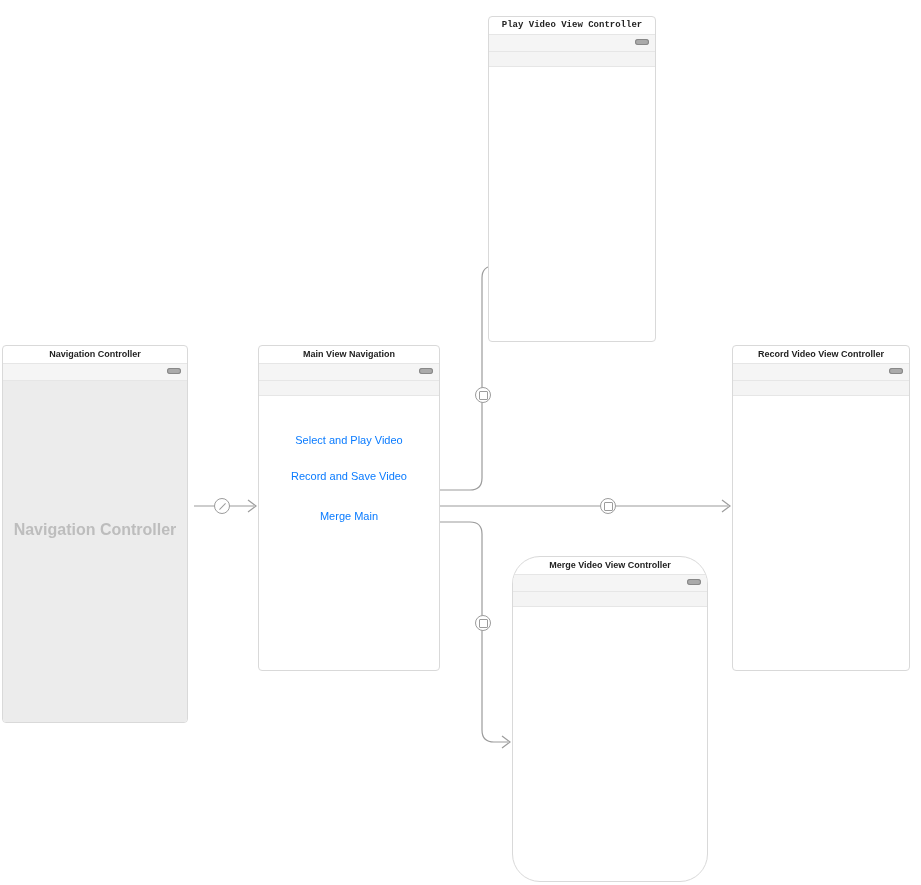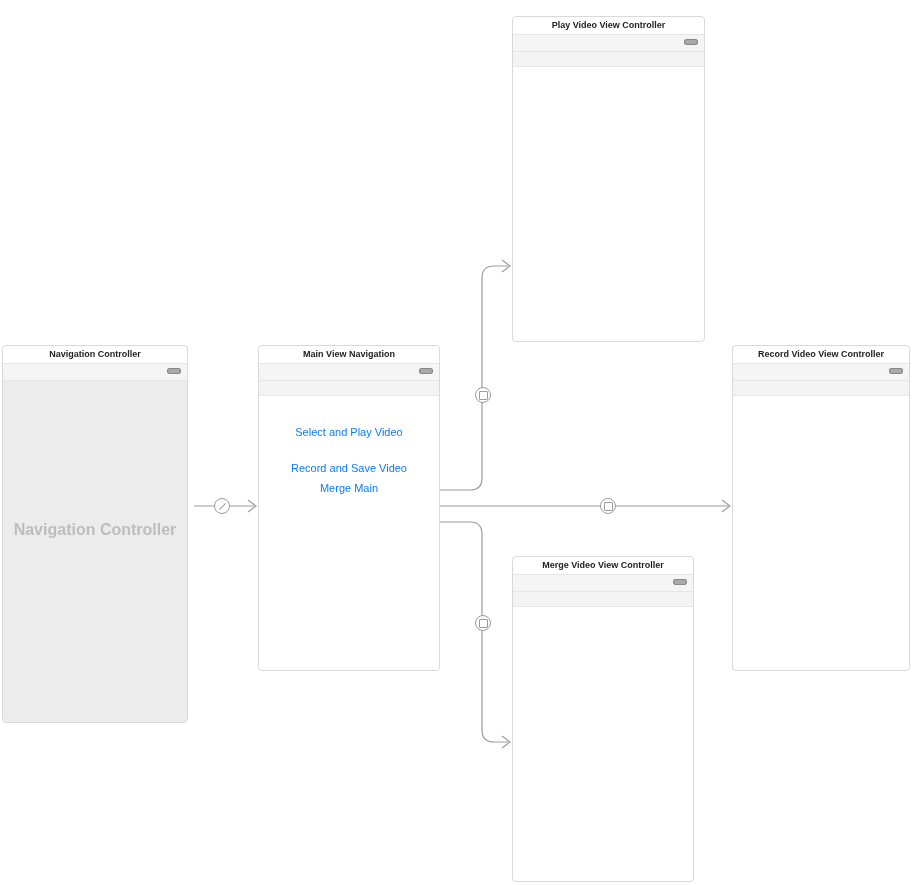--- a/index.html
+++ b/index.html
@@ -121,37 +121,37 @@
     <div class="ph-body">
       <div class="ph-text">Navigation Controller</div>
     </div>
   </div>
 
   <div class="scene" style="left:258px;top:345px;width:182px;height:326px;">
     <div class="scene-title">Main View Navigation</div>
     <div class="navbar"></div>
     <div class="toolbar"></div>
     <div style="padding-top:30px;">
-      <button class="btn" style="margin-bottom:24px;">Select and Play Video</button>
-      <button class="btn" style="margin-bottom:8px;">Record and Save Video</button>
+      <button class="btn" style="margin-bottom:24px;margin-top:8px;">Select and Play Video</button>
+      <button class="btn" style="margin-bottom:28px;">Record and Save Video</button>
       <button class="btn">Merge Main</button>
     </div>
   </div>
 
-  <div class="scene" style="left:512px;top:16px;width:193px;height:326px;">
+  <div class="scene" style="left:488px;top:16px;width:168px;height:326px;font-family:Liberation Mono, monospace;">
     <div class="scene-title">Play Video View Controller</div>
     <div class="navbar"></div>
     <div class="toolbar"></div>
   </div>
 
   <div class="scene" style="left:732px;top:345px;width:178px;height:326px;">
     <div class="scene-title">Record Video View Controller</div>
     <div class="navbar"></div>
     <div class="toolbar"></div>
   </div>
 
-  <div class="scene" style="left:512px;top:556px;width:182px;height:326px;">
+  <div class="scene" style="left:512px;top:556px;width:196px;height:326px;border-radius:28px;">
     <div class="scene-title">Merge Video View Controller</div>
     <div class="navbar"></div>
     <div class="toolbar"></div>
   </div>
 
 </div>
 
 </body></html>

